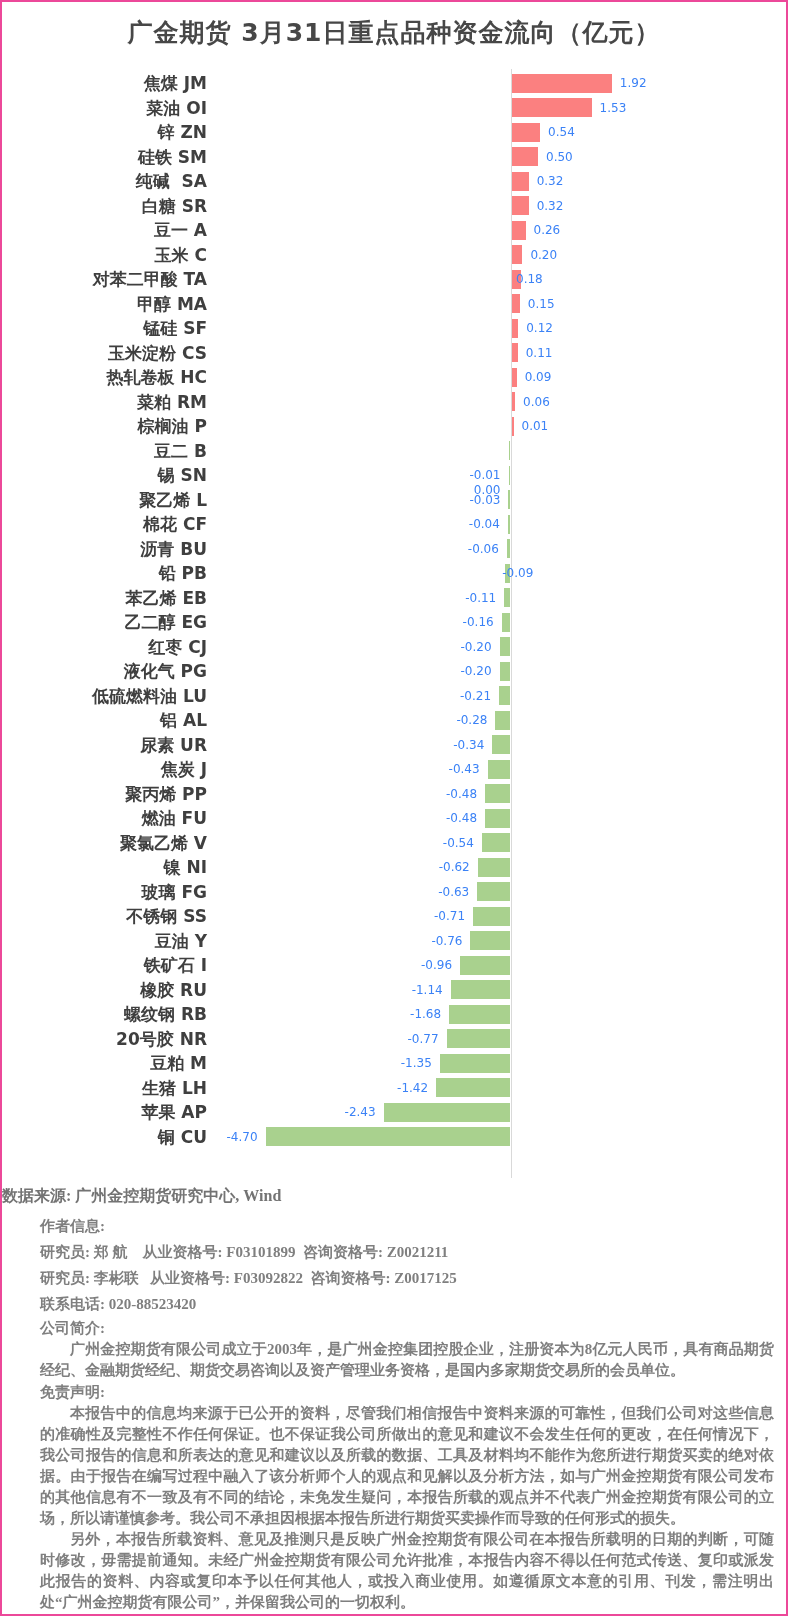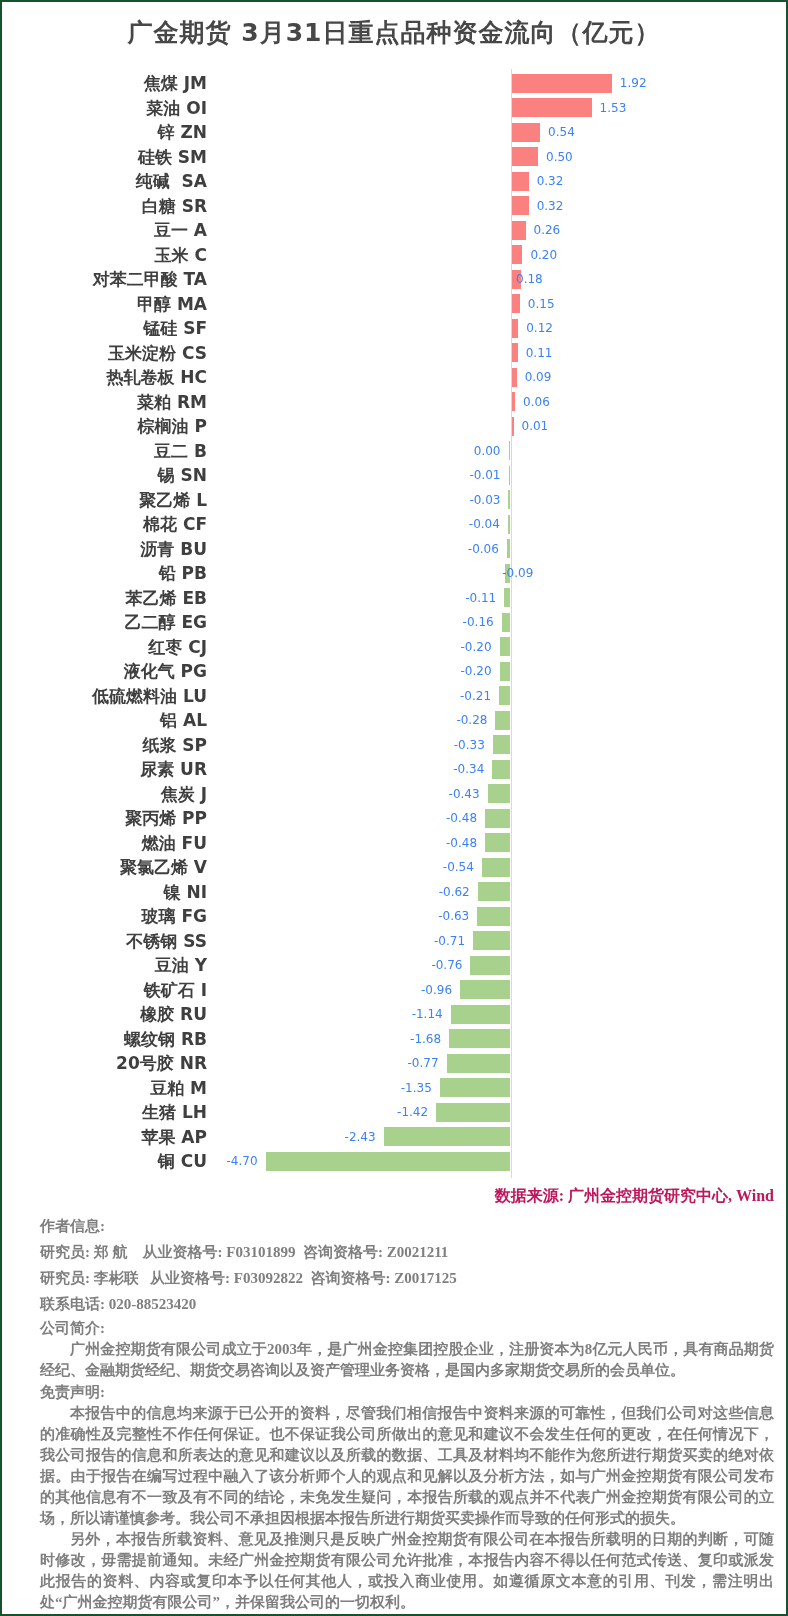--- a/index.html
+++ b/index.html
@@ -1,20 +1,20 @@
 <!DOCTYPE html>
 <html><head>
 <meta charset="utf-8">
 <style>
   html,body { margin:0; padding:0; background:#ffffff; }
   .page {
     position:relative;
     width:788px; height:1616px;
     box-sizing:border-box;
-    border:2px solid #14532d;
+    border:2px solid #ec4899;
     background:#ffffff;
     overflow:hidden;
     font-family:"DejaVu Sans", sans-serif;
   }
   .title {
     margin:0;
     padding-top:14px;
     text-align:center;
     font-size:25px;
     font-weight:bold;
@@ -52,24 +52,23 @@
     position:absolute; top:0;
     line-height:24.5px;
     font-size:12px;
     font-weight:normal;
     color:#3b82f6;
     white-space:pre;
   }
   .source-note {
     margin-top:12px;
     padding-right:12px;
-    text-align:right;
     font-size:16px;
     font-weight:bold;
-    color:#be185d;
+    color:#737373;
     font-family:"Liberation Serif", serif;
   }
   .footer {
     padding:6px 12px 0 38px;
     color:#7f7f7f;
     font-size:15px;
     font-family:"Liberation Serif", serif;
   }
   .footer .meta {
     line-height:26px;
@@ -169,21 +168,21 @@
           <span class="val-label" style="left: 521.12px;">0.06</span>
         </div>
         <div class="chart-row">
           <span class="cat-label">棕榈油 P</span>
           <div class="bar pos" style="width: 1.5px; left: 510px;"></div>
           <span class="val-label" style="left: 519.5px;">0.01</span>
         </div>
         <div class="chart-row">
           <span class="cat-label">豆二 B</span>
           <div class="bar neg" style="width: 1.5px; left: 506.5px;"></div>
-          <span class="val-label" style="left: 498.5px; transform: translateX(-100%);">0.00</span>
+          <span class="val-label" style="left: 498.5px; transform: translateX(-100%); margin-top: 39px;">0.00</span>
         </div>
         <div class="chart-row">
           <span class="cat-label">锡 SN</span>
           <div class="bar neg" style="width: 1.5px; left: 506.5px;"></div>
           <span class="val-label" style="left: 498.5px; transform: translateX(-100%);">-0.01</span>
         </div>
         <div class="chart-row">
           <span class="cat-label">聚乙烯 L</span>
           <div class="bar neg" style="width: 1.56px; left: 506.44px;"></div>
           <span class="val-label" style="left: 498.44px; transform: translateX(-100%);">-0.03</span>
@@ -225,25 +224,20 @@
         </div>
         <div class="chart-row">
           <span class="cat-label">低硫燃料油 LU</span>
           <div class="bar neg" style="width: 10.92px; left: 497.08px;"></div>
           <span class="val-label" style="left: 489.08px; transform: translateX(-100%);">-0.21</span>
         </div>
         <div class="chart-row">
           <span class="cat-label">铝 AL</span>
           <div class="bar neg" style="width: 14.56px; left: 493.44px;"></div>
           <span class="val-label" style="left: 485.44px; transform: translateX(-100%);">-0.28</span>
-        </div>
-        <div class="chart-row">
-          <span class="cat-label">纸浆 SP</span>
-          <div class="bar neg" style="width: 17.16px; left: 490.84px;"></div>
-          <span class="val-label" style="left: 482.84px; transform: translateX(-100%);">-0.33</span>
         </div>
         <div class="chart-row">
           <span class="cat-label">尿素 UR</span>
           <div class="bar neg" style="width: 17.68px; left: 490.32px;"></div>
           <span class="val-label" style="left: 482.32px; transform: translateX(-100%);">-0.34</span>
         </div>
         <div class="chart-row">
           <span class="cat-label">焦炭 J</span>
           <div class="bar neg" style="width: 22.36px; left: 485.64px;"></div>
           <span class="val-label" style="left: 477.64px; transform: translateX(-100%);">-0.43</span>

